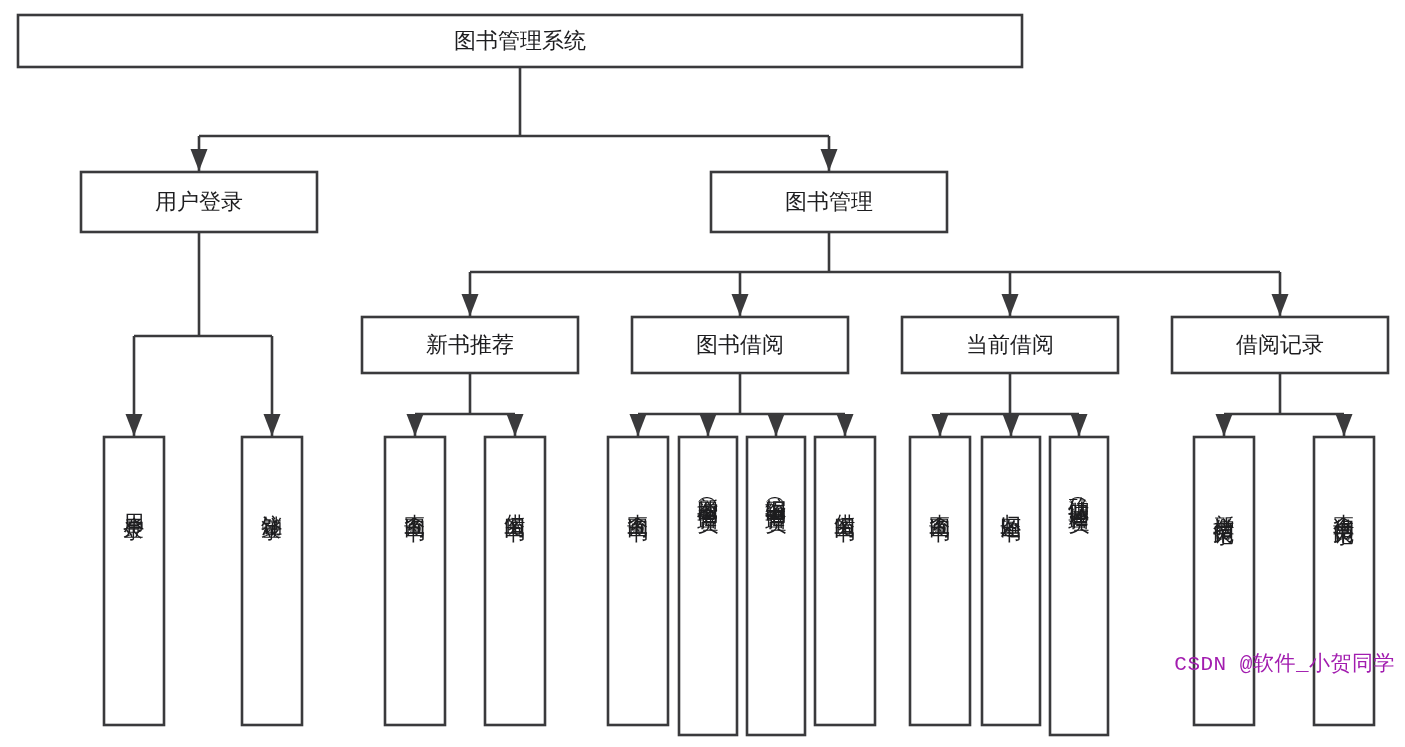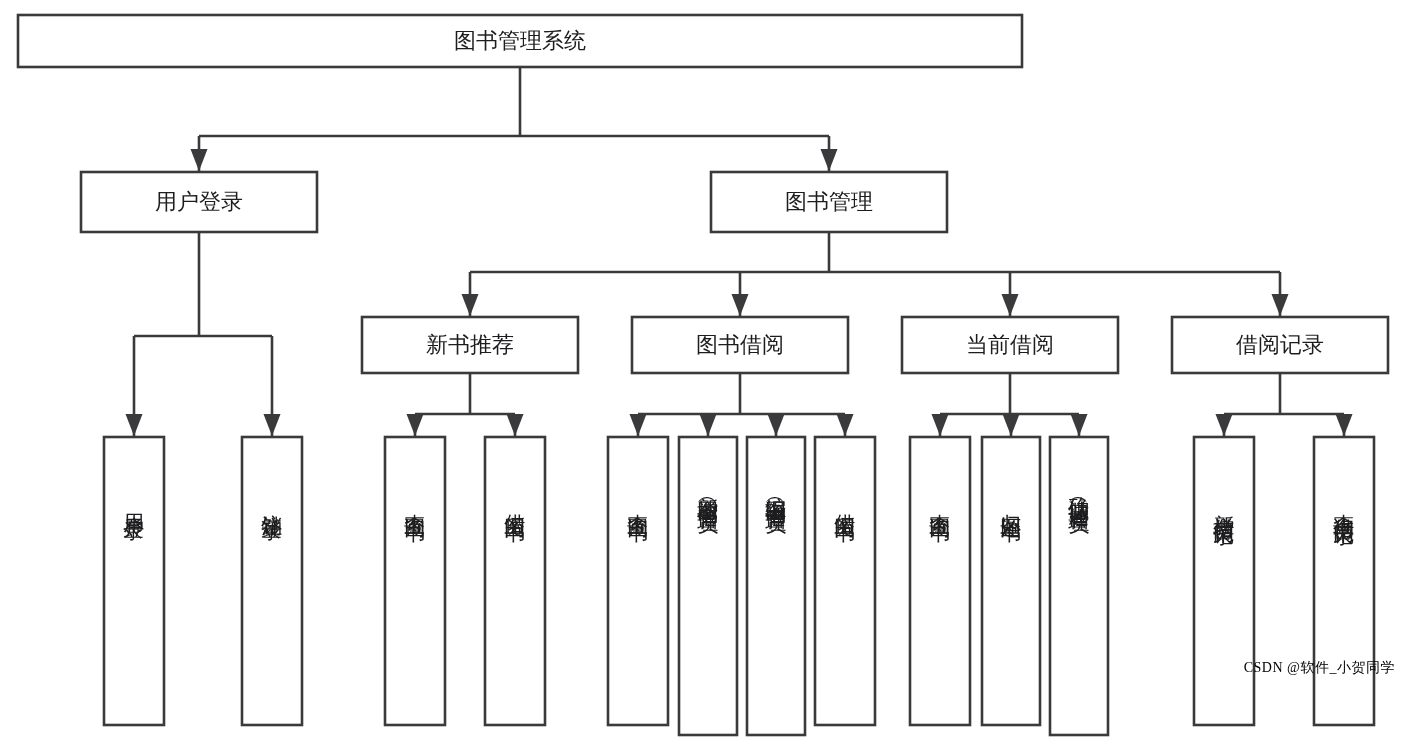--- a/index.html
+++ b/index.html
@@ -64,23 +64,23 @@
     line-height: 1.22;
     color: #1d1d1f;
     letter-spacing: 2.5px;
     white-space: nowrap;
     text-align: center;
   }
   .watermark {
     position: absolute;
     right: 10px;
     bottom: 6px;
-    font-family: Liberation Serif, serif;
-    font-size: 14px;
-    color: #000000;
+    font-family: Liberation Mono, monospace;
+    font-size: 21px;
+    color: #a21caf;
     letter-spacing: 0.5px;
     white-space: nowrap;
   }
 </style>
 </head>
 <body>
 
 <div id="diagram-root">
 
   <svg class="diagram-canvas" viewBox="0 0 1405 747">

